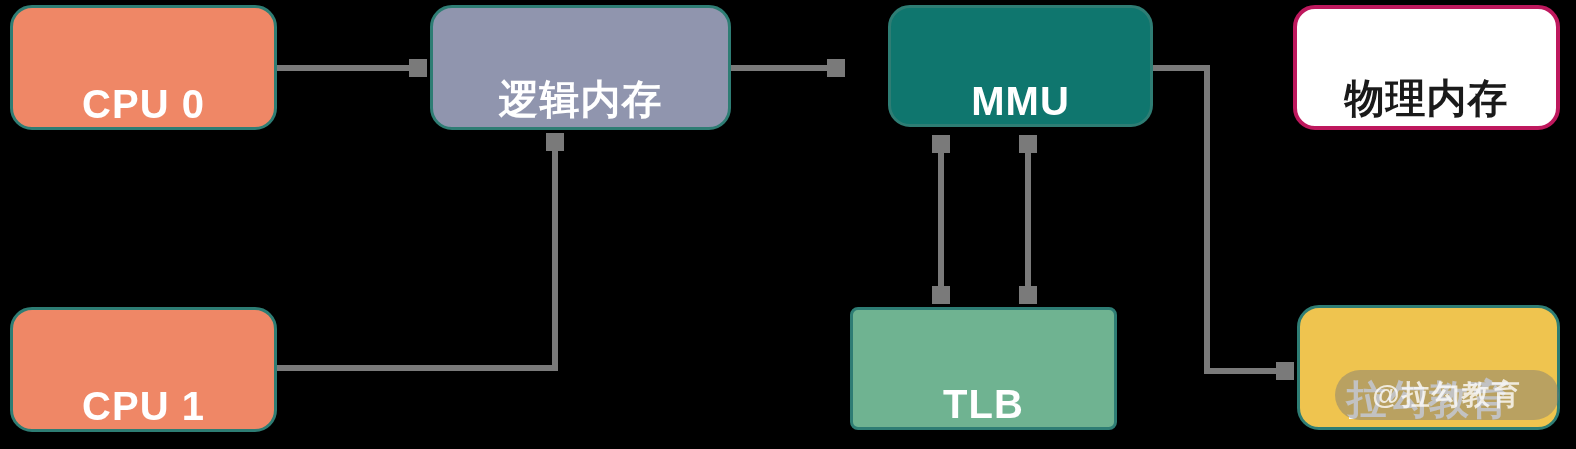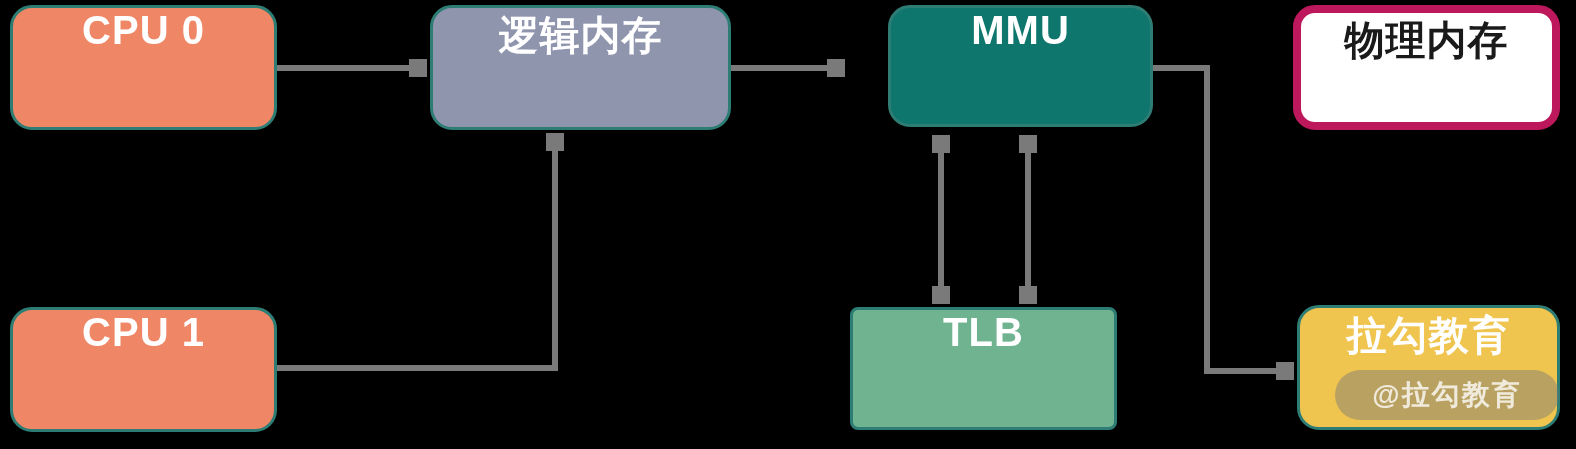--- a/index.html
+++ b/index.html
@@ -7,37 +7,37 @@
     position: relative;
     width: 1576px;
     height: 449px;
     background: #000000;
     font-family: "Liberation Sans", sans-serif;
     overflow: hidden;
   }
   .node {
     position: absolute;
     display: flex;
-    align-items: flex-start;
+    align-items: flex-end;
     justify-content: center;
     border-radius: 22px;
     box-sizing: border-box;
     font-size: 40px;
     font-weight: 600;
     color: #ffffff;
     letter-spacing: 1px;
     z-index: 2;
   }
   .teal-border { border: 3px solid #2E7D74; }
 
   .node-cpu0            { left: 10px;   top: 5px;   width: 267px; height: 125px; background: #EF8766; }
   .node-logical-memory  { left: 430px;  top: 5px;   width: 301px; height: 125px; background: #9095AE; }
   .node-mmu             { left: 888px;  top: 5px;   width: 265px; height: 122px; background: #0f766e; }
   .node-physical-memory { left: 1293px; top: 5px;   width: 267px; height: 125px; background: #FFFFFF;
-                          border: 8px solid #be185d; color: #1A1A1A; }
+                          border: 4px solid #be185d; color: #1A1A1A; }
   .node-cpu1            { left: 10px;   top: 307px; width: 267px; height: 125px; background: #EF8766; }
   .node-tlb             { left: 850px;  top: 307px; width: 267px; height: 123px; background: #6FB391; border-radius: 8px; }
   .node-virtual-memory  { left: 1297px; top: 305px; width: 263px; height: 125px; background: #EFC44F; }
 
   .arrow-layer {
     position: absolute;
     left: 0; top: 0;
     width: 1576px; height: 449px;
     z-index: 1;
     pointer-events: none;

